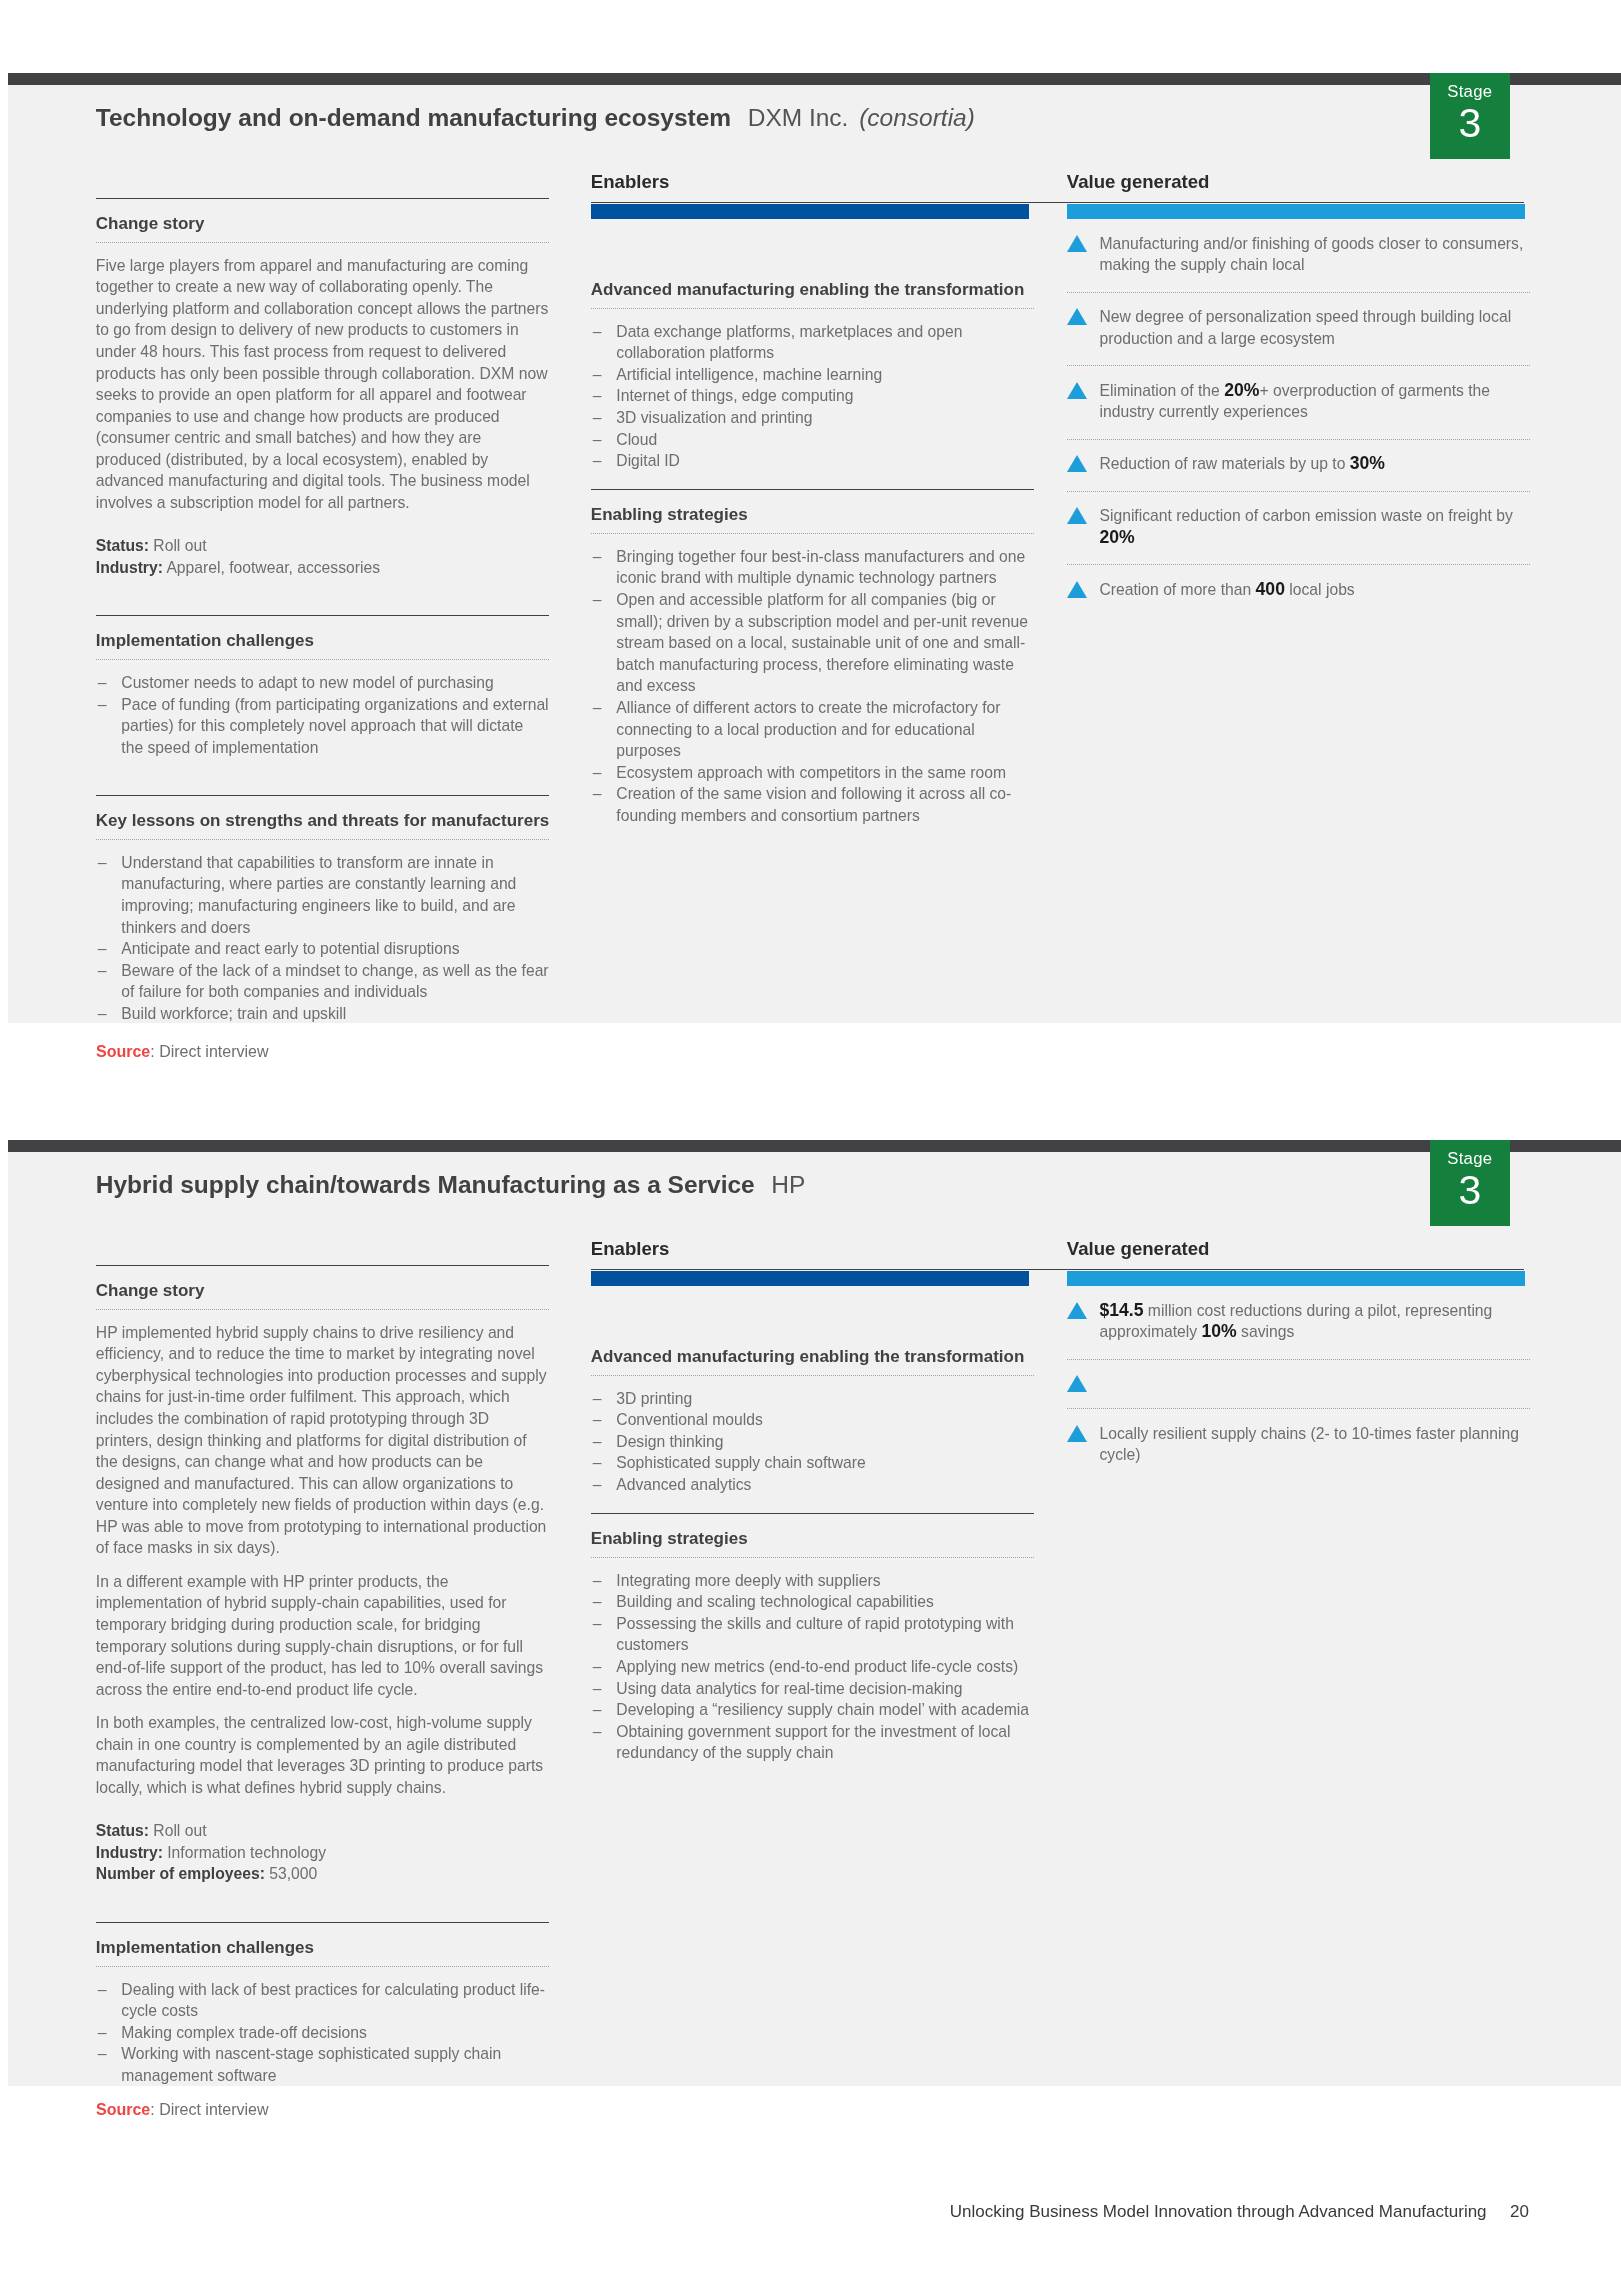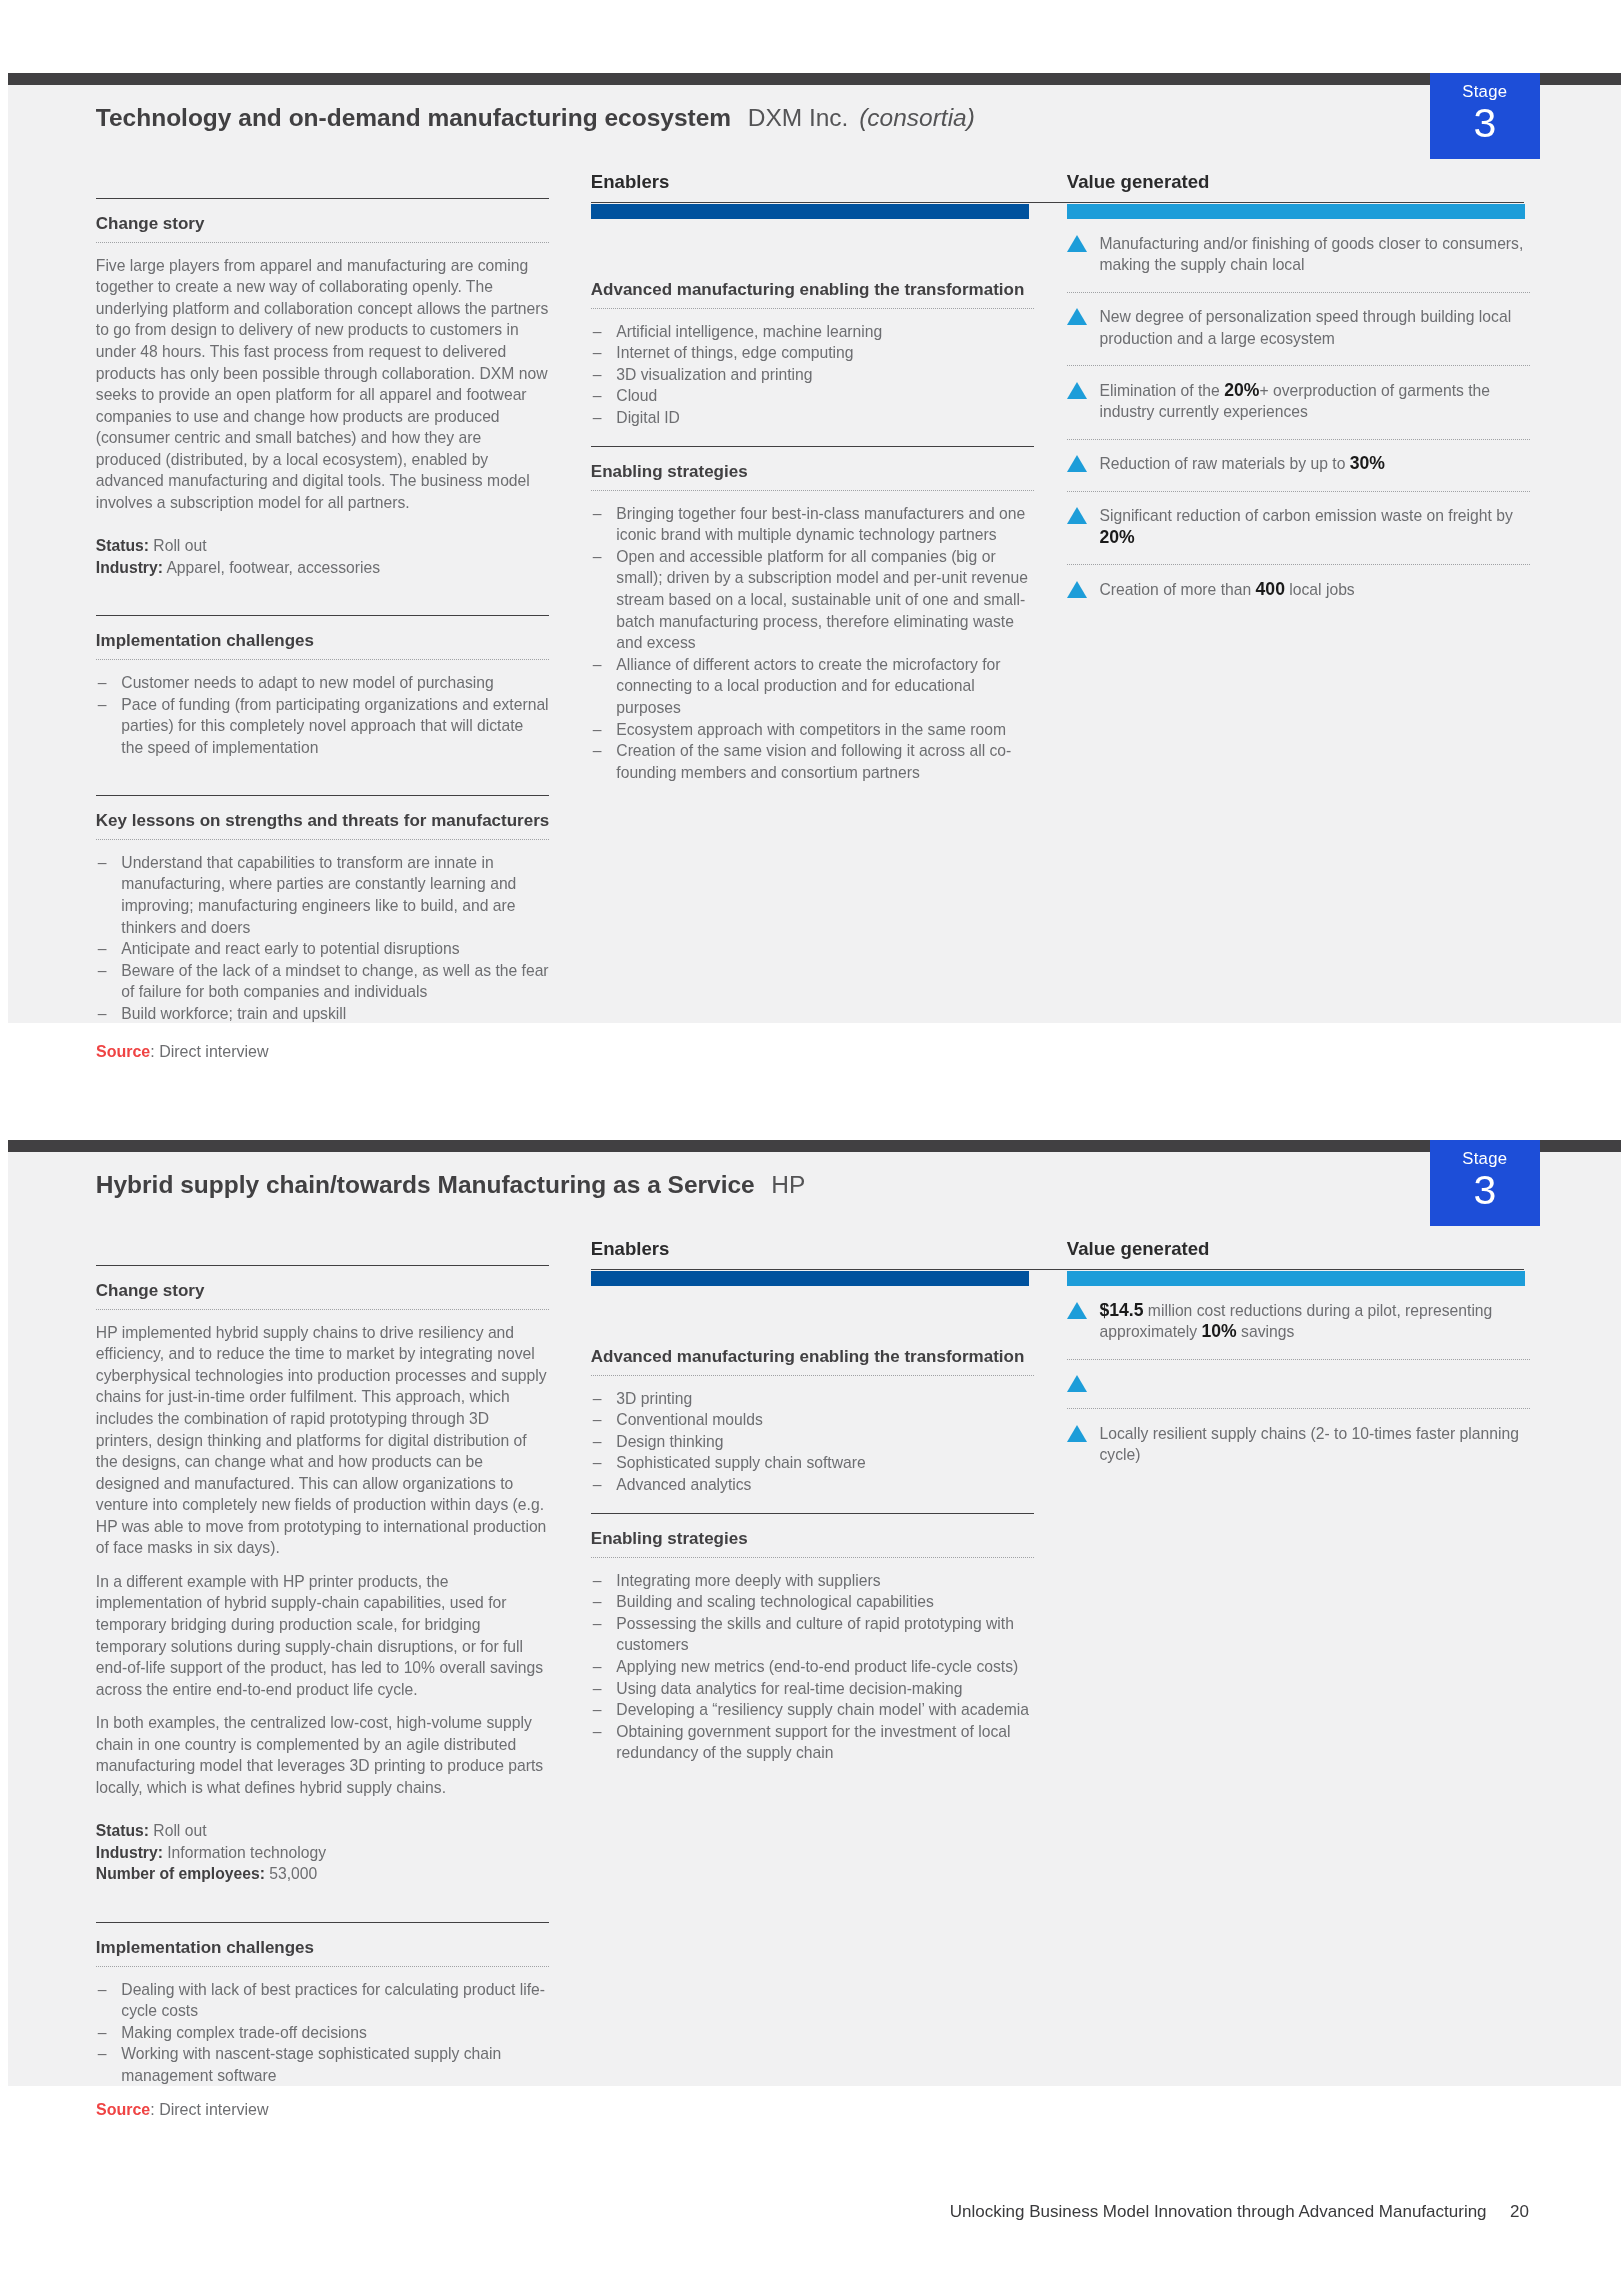--- a/index.html
+++ b/index.html
@@ -7,21 +7,21 @@
     width:1621px;height:2293px;background:#ffffff;position:relative;overflow:hidden;
     font-family:"Liberation Sans",sans-serif;-webkit-font-smoothing:antialiased;
   }
   .card{position:absolute;left:7.8px;width:1613px;}
   #card1{top:73px;height:950px;}
   #card2{top:1140px;height:947px;}
   .topbar{position:absolute;top:0;left:0;right:0;height:11.8px;background:#414042;}
   .panel{position:absolute;top:11.8px;left:0;right:0;background:#f1f1f2;}
   #card1 .panel{height:938px;}
   #card2 .panel{height:934px;}
-  .badge{position:absolute;top:0;left:1422px;width:110px;height:86px;background:#1d4ed8;color:#fff;text-align:center;z-index:2;}
+  .badge{position:absolute;top:0;left:1422px;width:80px;height:86px;background:#15803d;color:#fff;text-align:center;z-index:2;}
   .badge-stage{display:block;font-size:16.7px;margin-top:8.8px;letter-spacing:0.3px;}
   .badge-num{display:block;font-size:41px;line-height:1;margin-top:1px;}
   .card-title{position:absolute;left:88px;top:31px;margin:0;font-size:24.5px;font-weight:normal;color:#414042;white-space:nowrap;z-index:1;}
   .t-bold{font-weight:bold;}
   .t-co{color:#545456;margin-left:9.8px;}
   .t-note{color:#545456;font-style:italic;margin-left:3.9px;}
   .col-head{position:absolute;top:98px;font-size:18.6px;font-weight:bold;color:#2b2b2c;}
   .head-enablers{left:583px;}
   .head-value{left:1059px;}
   .rule-mid{position:absolute;top:129px;left:583px;width:933px;height:0;border-top:1px solid #414042;}
@@ -96,20 +96,21 @@
         <li>Understand that capabilities to transform are innate in manufacturing, where parties are constantly learning and improving; manufacturing engineers like to build, and are thinkers and doers</li>
         <li>Anticipate and react early to potential disruptions</li>
         <li>Beware of the lack of a mindset to change, as well as the fear of failure for both companies and individuals</li>
         <li>Build workforce; train and upskill</li>
       </ul>
   </div>
 
   <div class="col col2">
     <h3 class="sub-h no-top">Advanced manufacturing enabling the transformation</h3>
     <ul class="dash-list">
+        <li>Data exchange platforms, marketplaces and open collaboration platforms</li>
         <li>Artificial intelligence, machine learning</li>
         <li>Internet of things, edge computing</li>
         <li>3D visualization and printing</li>
         <li>Cloud</li>
         <li>Digital ID</li>
       </ul>
     <h3 class="sub-h gap-col2">Enabling strategies</h3>
     <ul class="dash-list">
         <li>Bringing together four best-in-class manufacturers and one iconic brand with multiple dynamic technology partners</li>
         <li>Open and accessible platform for all companies (big or small); driven by a subscription model and per-unit revenue stream based on a local, sustainable unit of one and small-batch manufacturing process, therefore eliminating waste and excess</li>

